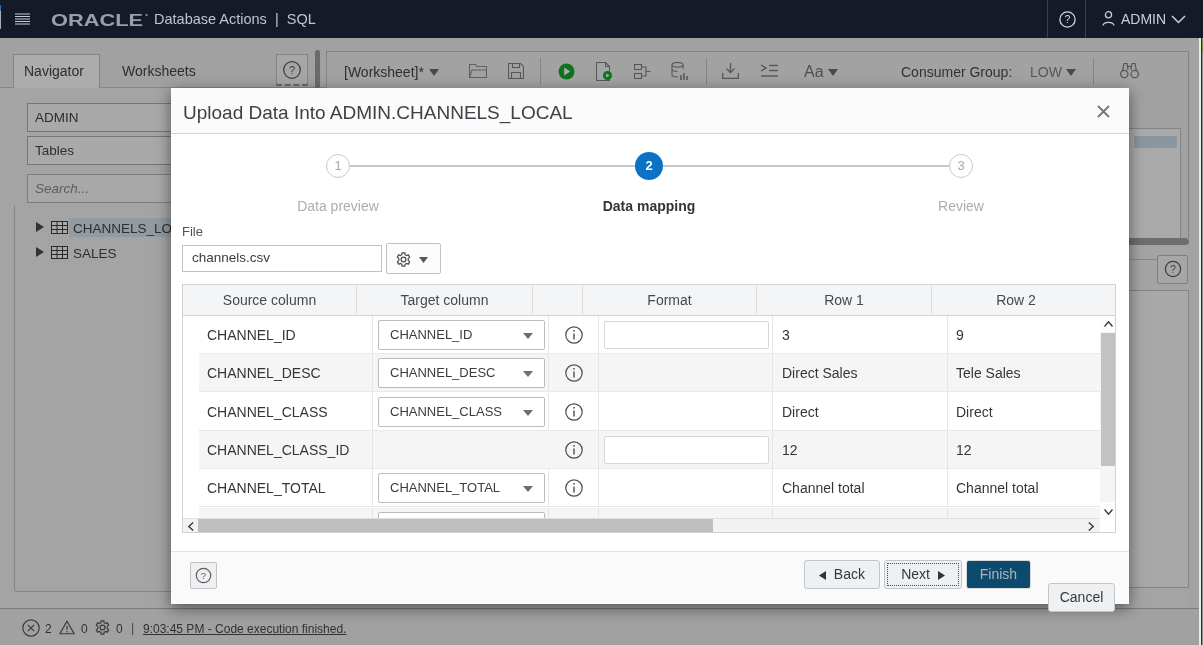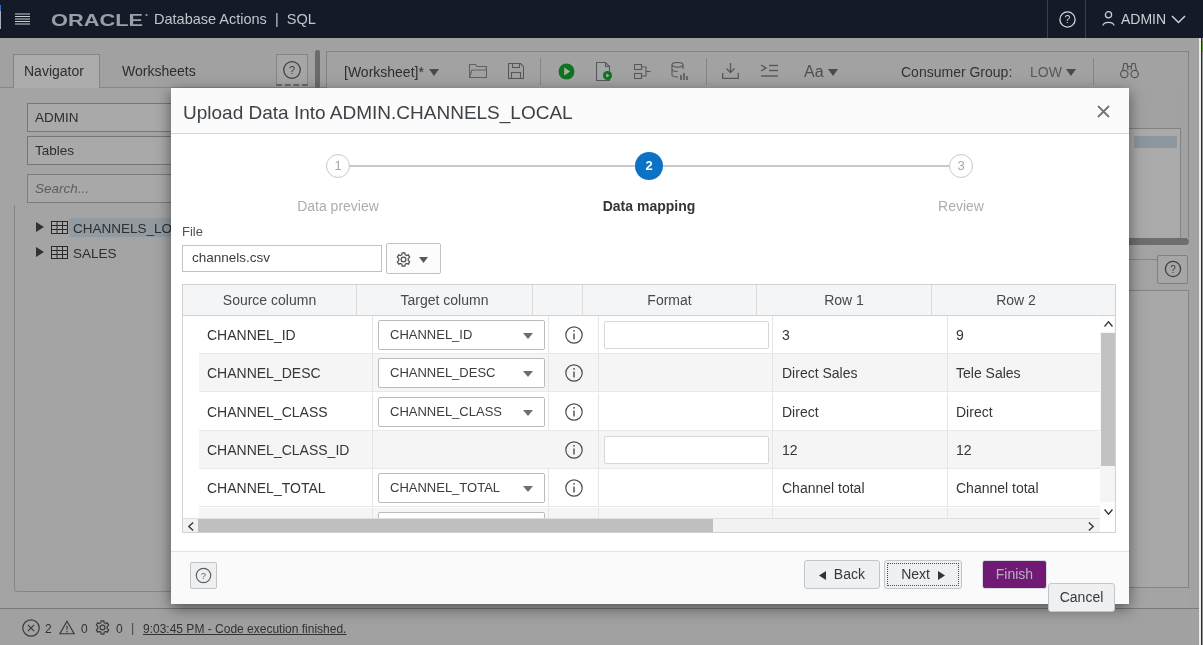--- a/index.html
+++ b/index.html
@@ -445,17 +445,17 @@
     <div class="btn" style="left:633px;top:472px;width:76px;">
       <svg style="display:inline-block;vertical-align:-1px;" width="7" height="9" viewBox="0 0 7 9">
           <path d="M7 0 L7 9 L0 4.5 Z" fill="#333"></path>
         </svg>
       &nbsp;Back</div>
     <div class="btn" style="left:713px;top:472px;width:78px;outline:1.5px dotted #4c4c4c;outline-offset:-4px;">Next&nbsp;
       <svg style="display:inline-block;vertical-align:-1px;" width="7" height="9" viewBox="0 0 7 9">
           <path d="M0 0 L0 9 L7 4.5 Z" fill="#333"></path>
         </svg>
     </div>
-    <div class="btn" style="left:795px;top:472px;width:65px;background:#701a75;border-color:#d7dbdd;color:#b0b5ba;margin-left:16px;">Finish</div>
+    <div class="btn" style="left:795px;top:472px;width:65px;background:#0c4a6e;border-color:#d7dbdd;color:#b0b5ba;">Finish</div>
     <div class="btn" style="left:877px;top:472px;width:67px;margin-top:23px;">Cancel</div>
   </div>
 
 </div>
 
 </body></html>

